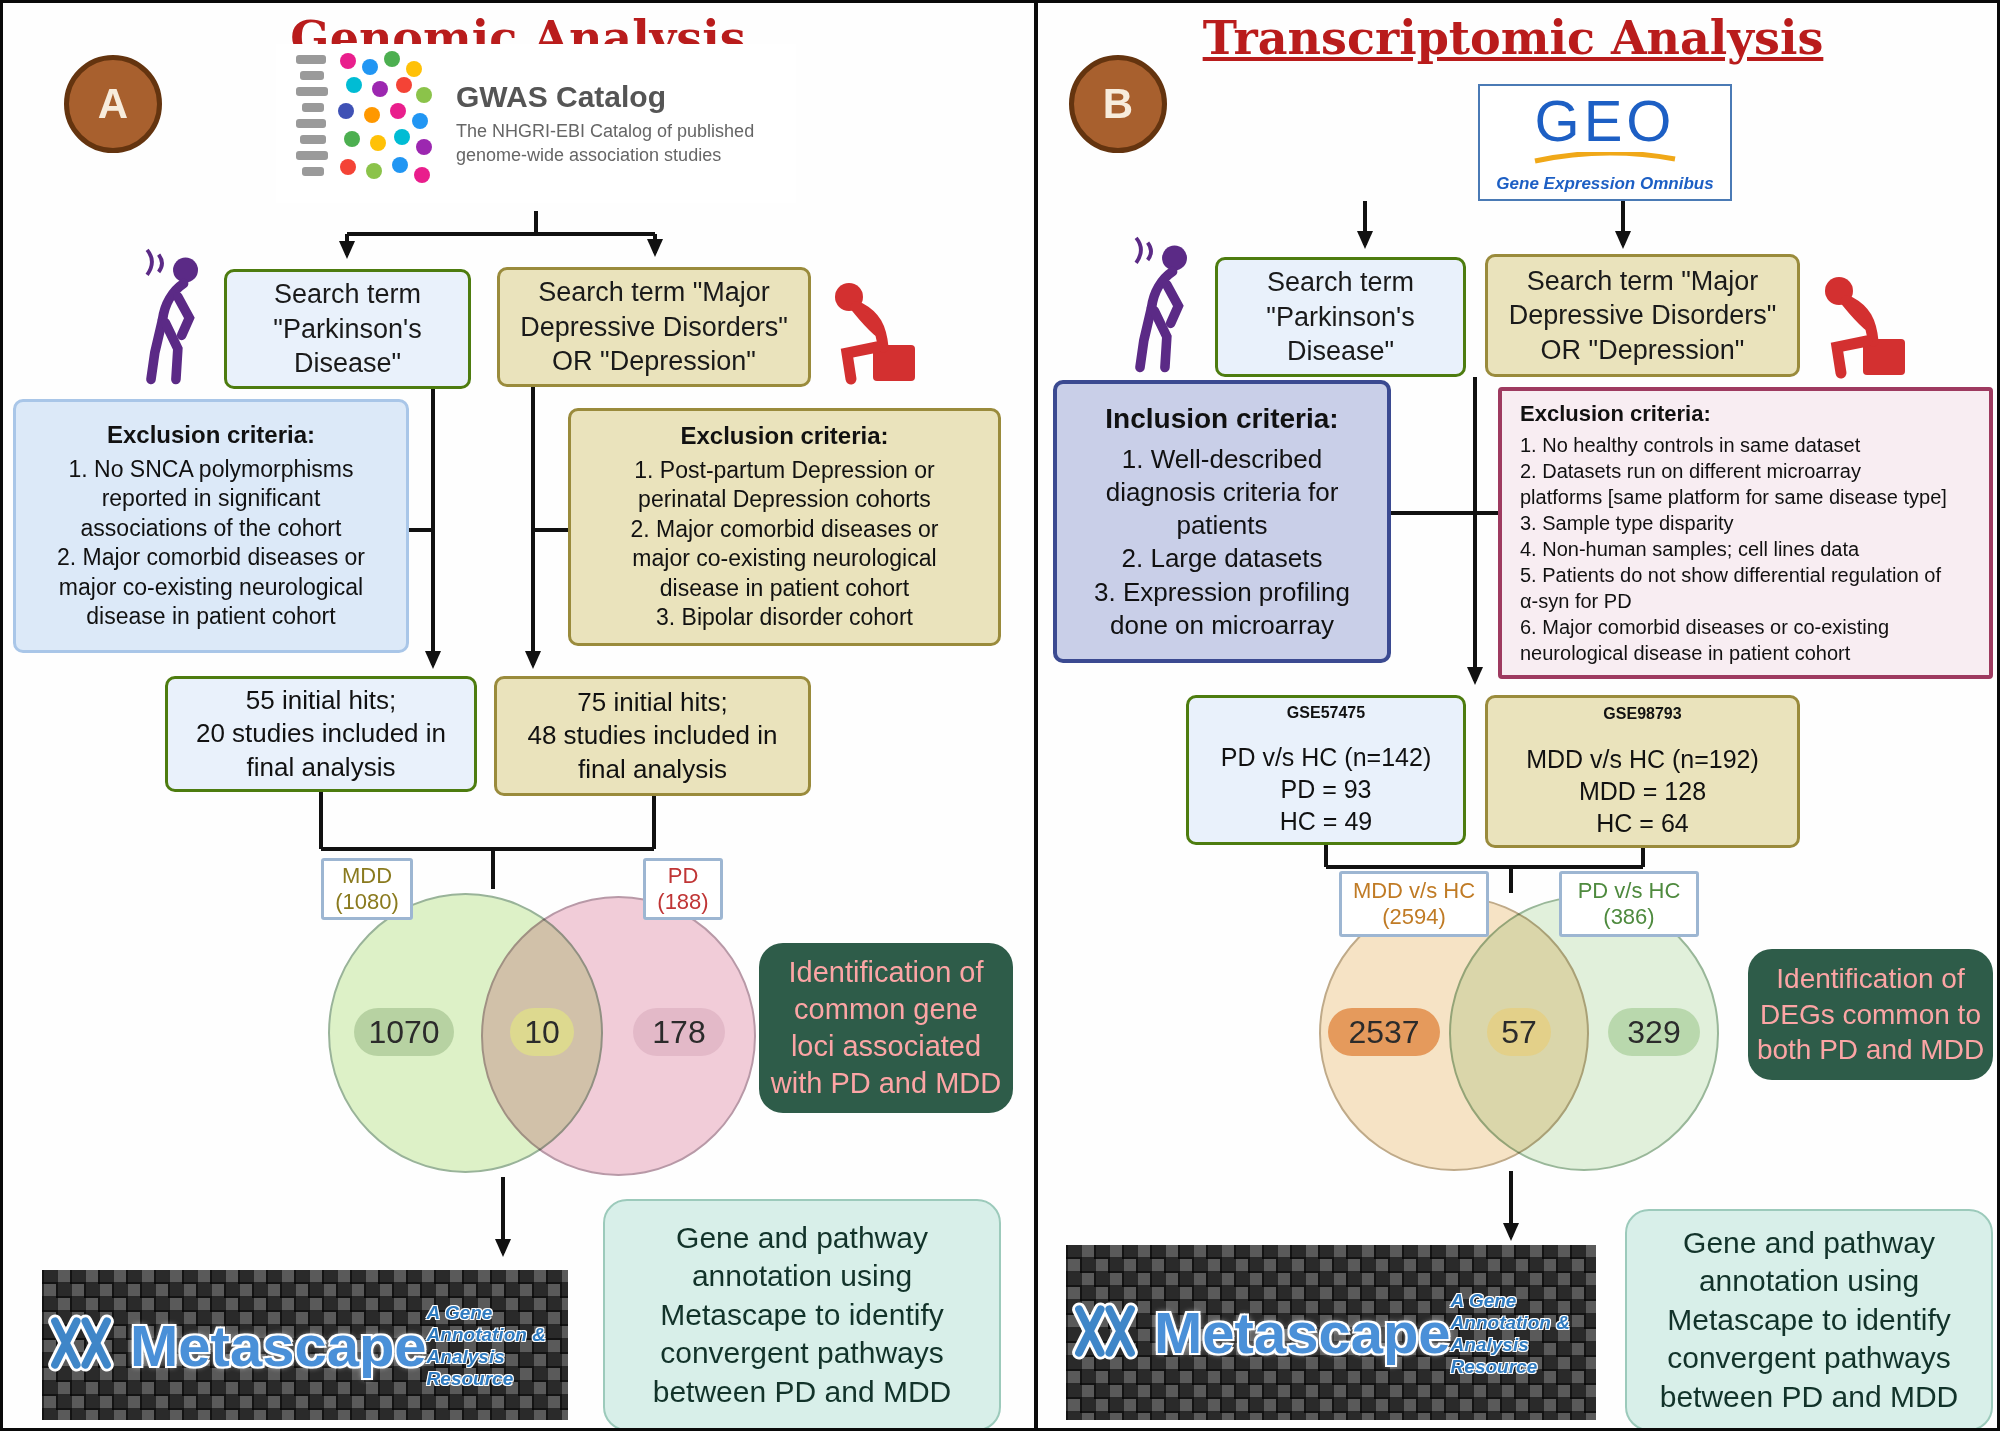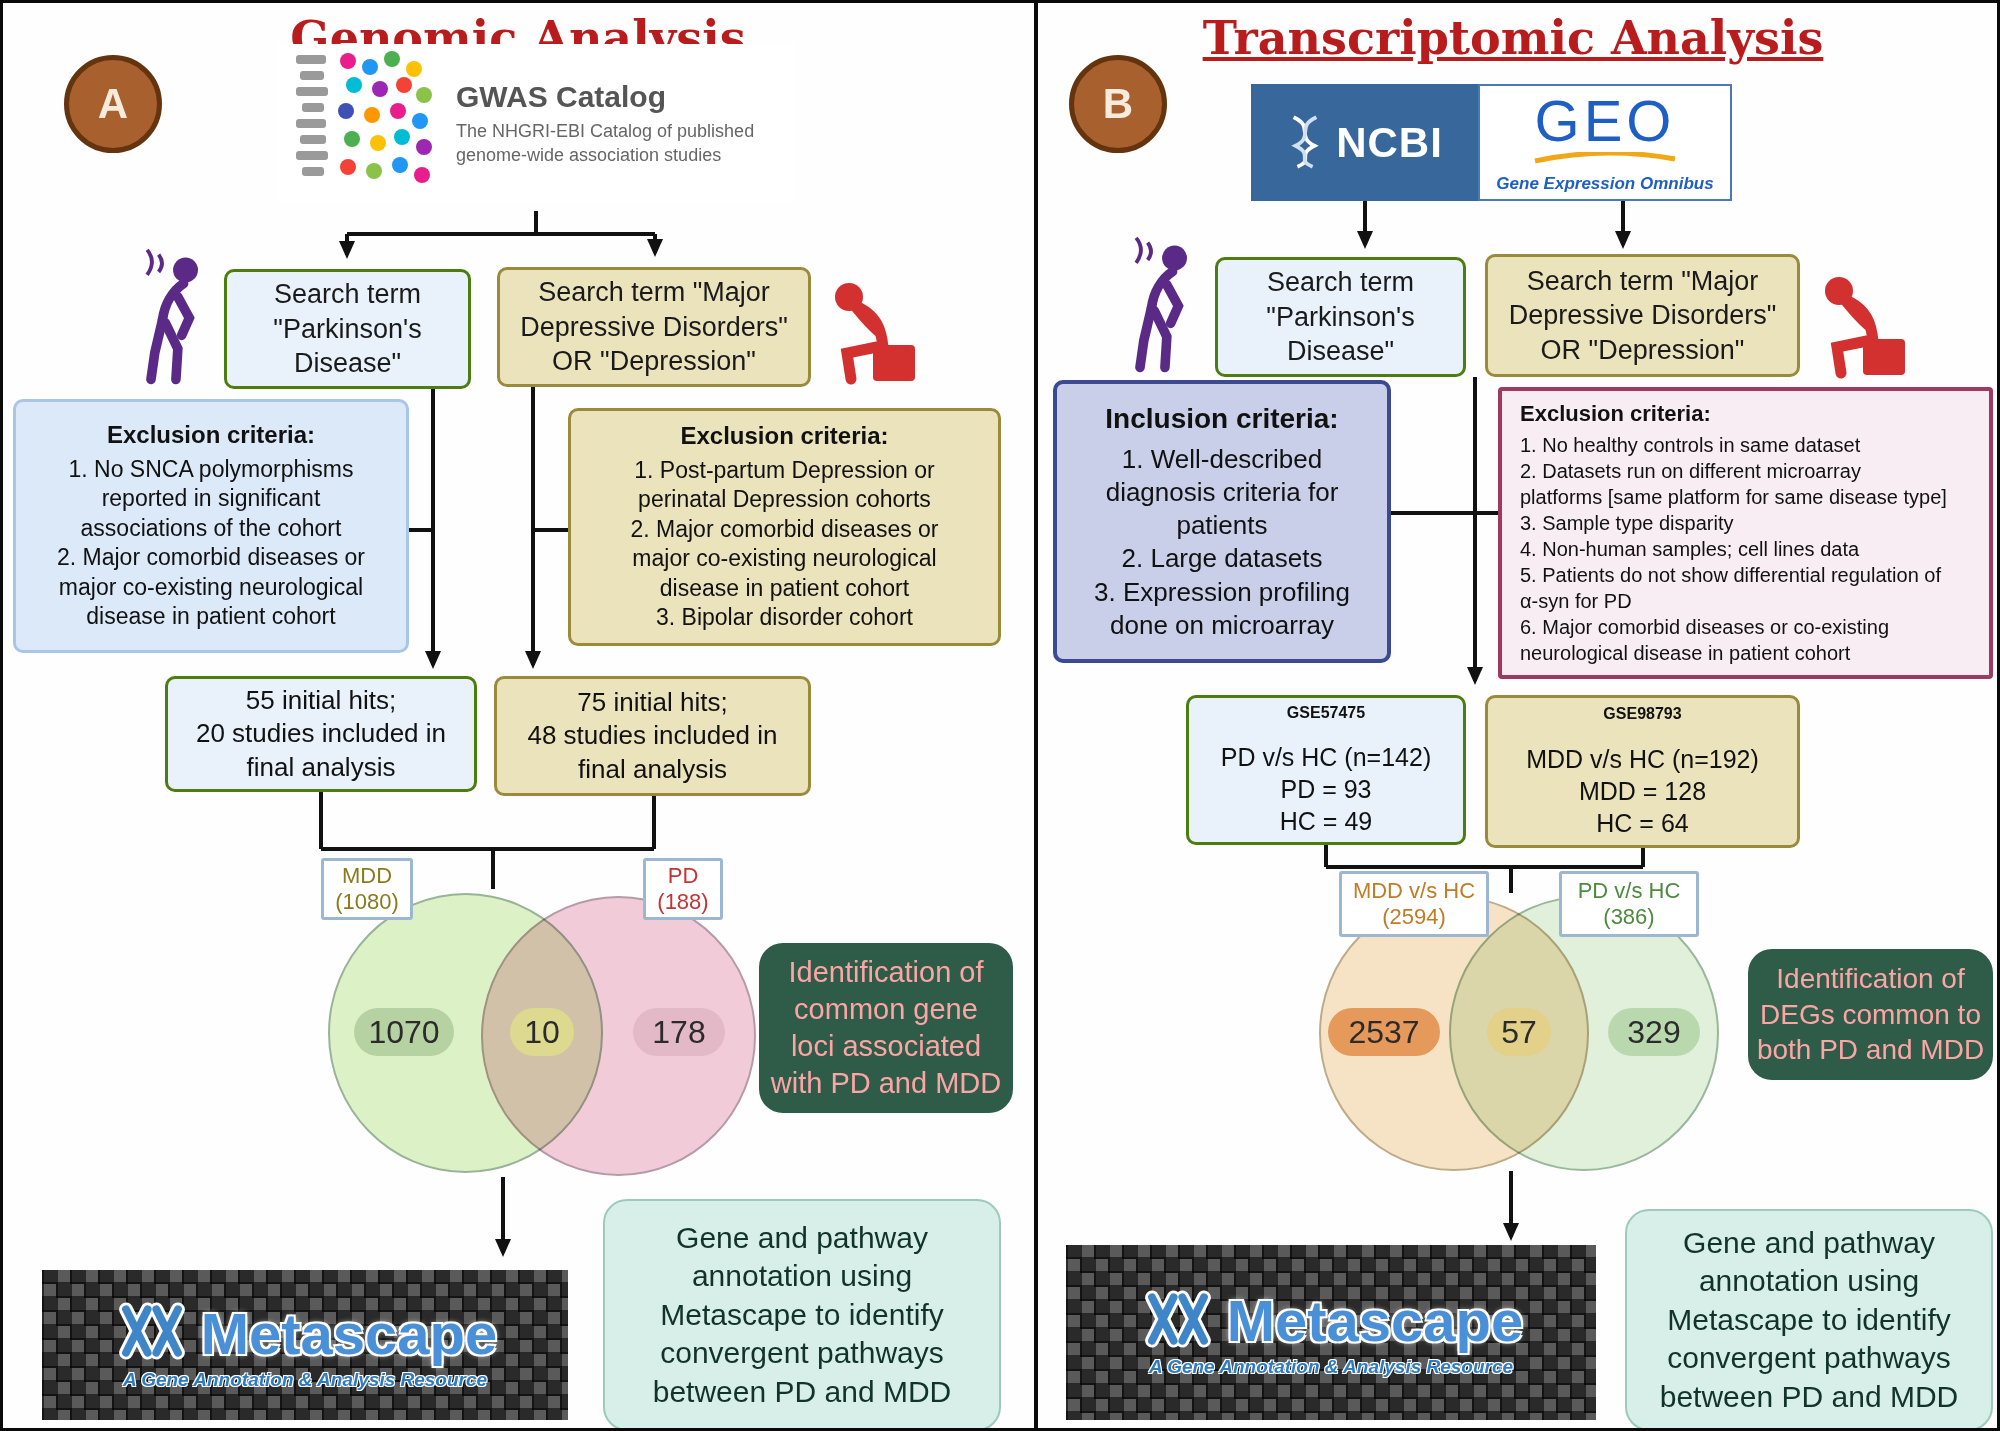--- a/index.html
+++ b/index.html
@@ -63,21 +63,21 @@
   .geo-name  { font-size:58px; font-weight:normal; color:#1d5fc4; letter-spacing:4px; line-height:1; }
   .geo-sub   { font-size:17px; font-weight:bold; font-style:italic; color:#1d5fc4; margin-top:6px; }
 
   .microarray { position:absolute; background-color:#1c1c1c;
       background-image:
         repeating-linear-gradient(0deg, rgba(0,0,0,0.55) 0 2px, transparent 2px 14px),
         repeating-linear-gradient(90deg, rgba(0,0,0,0.55) 0 2px, transparent 2px 14px),
         repeating-conic-gradient(#5a5a5a 0% 25%, #2a2a2a 0% 50%),
         repeating-conic-gradient(#8a8a8a 0% 25%, #383838 0% 50%);
       background-size:14px 14px, 14px 14px, 28px 28px, 70px 70px;
-      display:flex; flex-direction:column; align-items:center; justify-content:center; }
+      display:flex; align-items:center; justify-content:center; }
   .meta-row  { display:flex; align-items:center; gap:10px; }
   .meta-name { font-size:58px; font-weight:bold; color:#4a90d8;
                text-shadow:-2px -2px 0 #fff, 2px -2px 0 #fff, -2px 2px 0 #fff, 2px 2px 0 #fff, 0 0 6px #fff; }
   .meta-sub  { font-size:19px; font-weight:bold; font-style:italic; color:#2f7bc0; margin-top:2px;
                text-shadow:-1px -1px 0 #fff, 1px -1px 0 #fff, -1px 1px 0 #fff, 1px 1px 0 #fff; }
 </style>
 </head>
 <body>
 
 <div id="canvas">
@@ -276,29 +276,20 @@
     <div class="teal-text pre">Gene and pathway
 annotation using
 Metascape to identify
 convergent pathways
 between PD and MDD</div>
   </div>
 
   <div class="badge" style="left:1066px;top:52px">B</div>
   <div class="panel-title" style="left:1180px;top:8px;width:660px">Transcriptomic Analysis</div>
 
-  <div class="logo-ncbi" style="left:1248px;top:81px;width:227px;height:117px">
-    <span>
-      <svg width="38" height="60" viewBox="0 0 40 60">
-        <path d="M8 5 C30 15 10 25 30 35 C10 45 30 50 12 57" stroke="#ffffff" stroke-width="4" fill="none"></path>
-        <path d="M32 5 C10 15 30 25 10 35 C30 45 10 50 28 57" stroke="#cfe0f0" stroke-width="4" fill="none"></path>
-      </svg>
-    </span>
-    <span class="ncbi-name">NCBI</span>
-  </div>
 
   <div class="logo-geo" style="left:1475px;top:81px;width:254px;height:117px">
     <div class="geo-name">GEO</div>
     <span>
       <svg width="150" height="12" viewBox="0 0 150 12">
           <path d="M5 9 Q75 -6 145 7" stroke="#f0a818" stroke-width="5" fill="none"></path>
         </svg>
     </span>
     <div class="geo-sub">Gene Expression Omnibus</div>
   </div>

